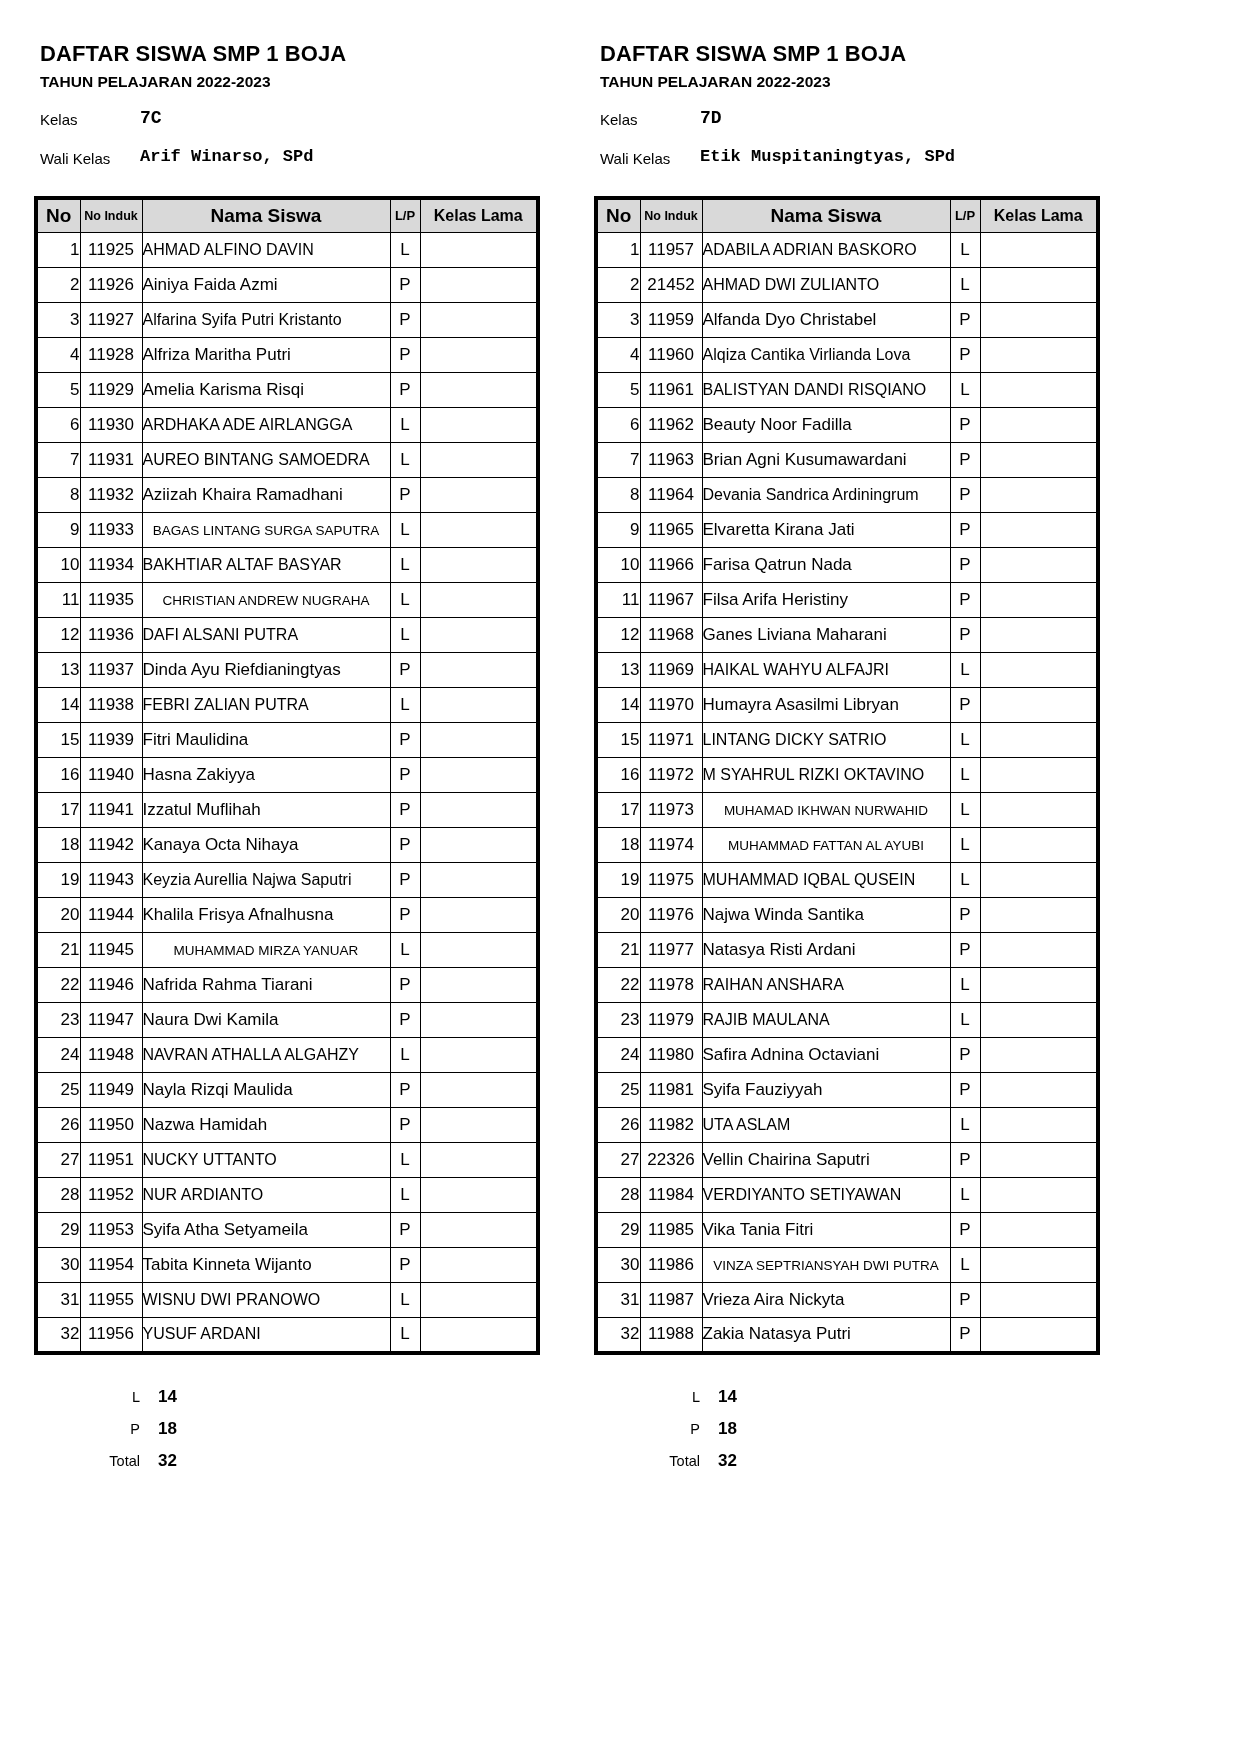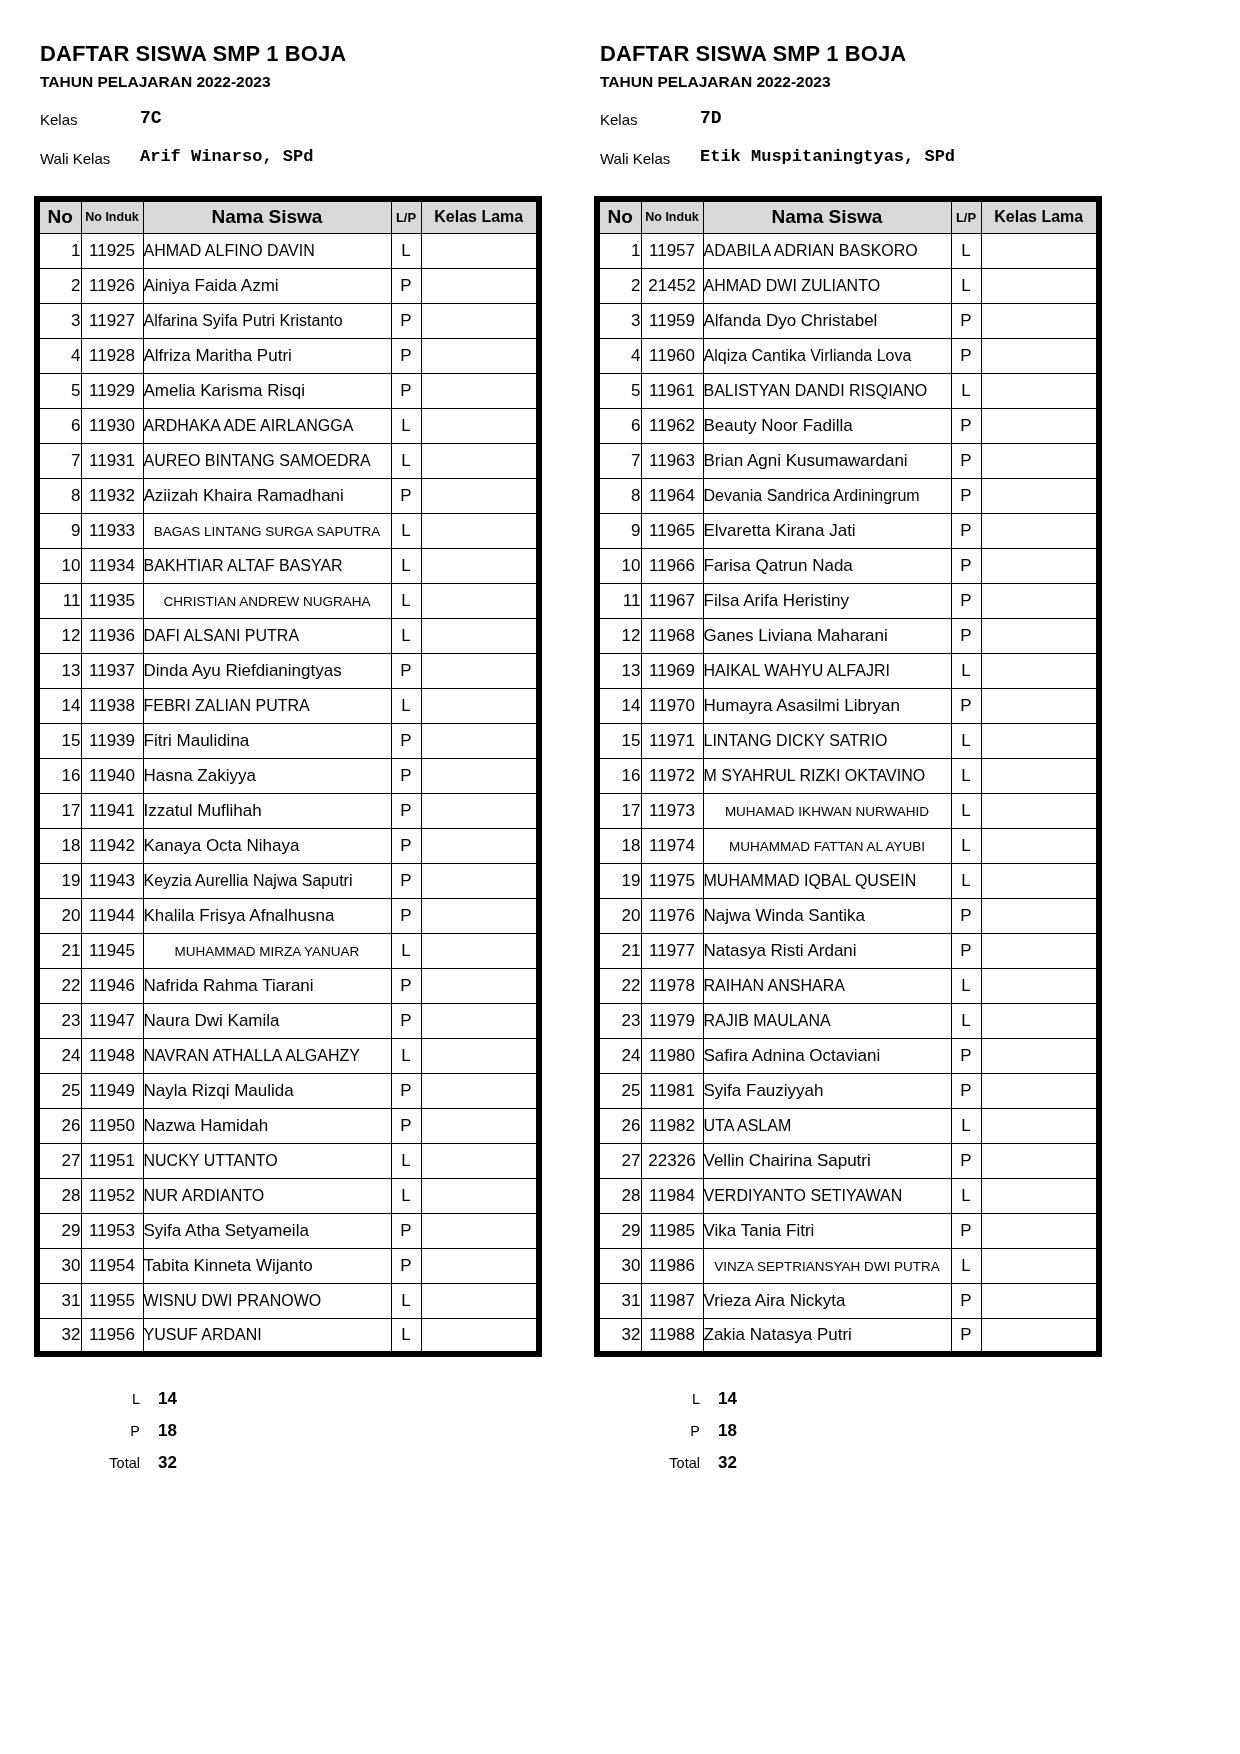--- a/index.html
+++ b/index.html
@@ -58,21 +58,21 @@
     font-family: Liberation Mono, monospace;
   }
   .hdr-row.kelas .hdr-value { font-size: 18px; }
 
   
   .tbl-wrap { margin-top: 26px; }
   table.roster {
     border-collapse: collapse;
     table-layout: fixed;
     width: 504px;
-    border: 6px solid #000000;
+    border: 4px solid #000000;
   }
   table.roster th, table.roster td {
     border: 1px solid #000;
     padding: 0;
     height: 35px;
     vertical-align: middle;
     overflow: hidden;
     white-space: nowrap;
   }
   thead th {

